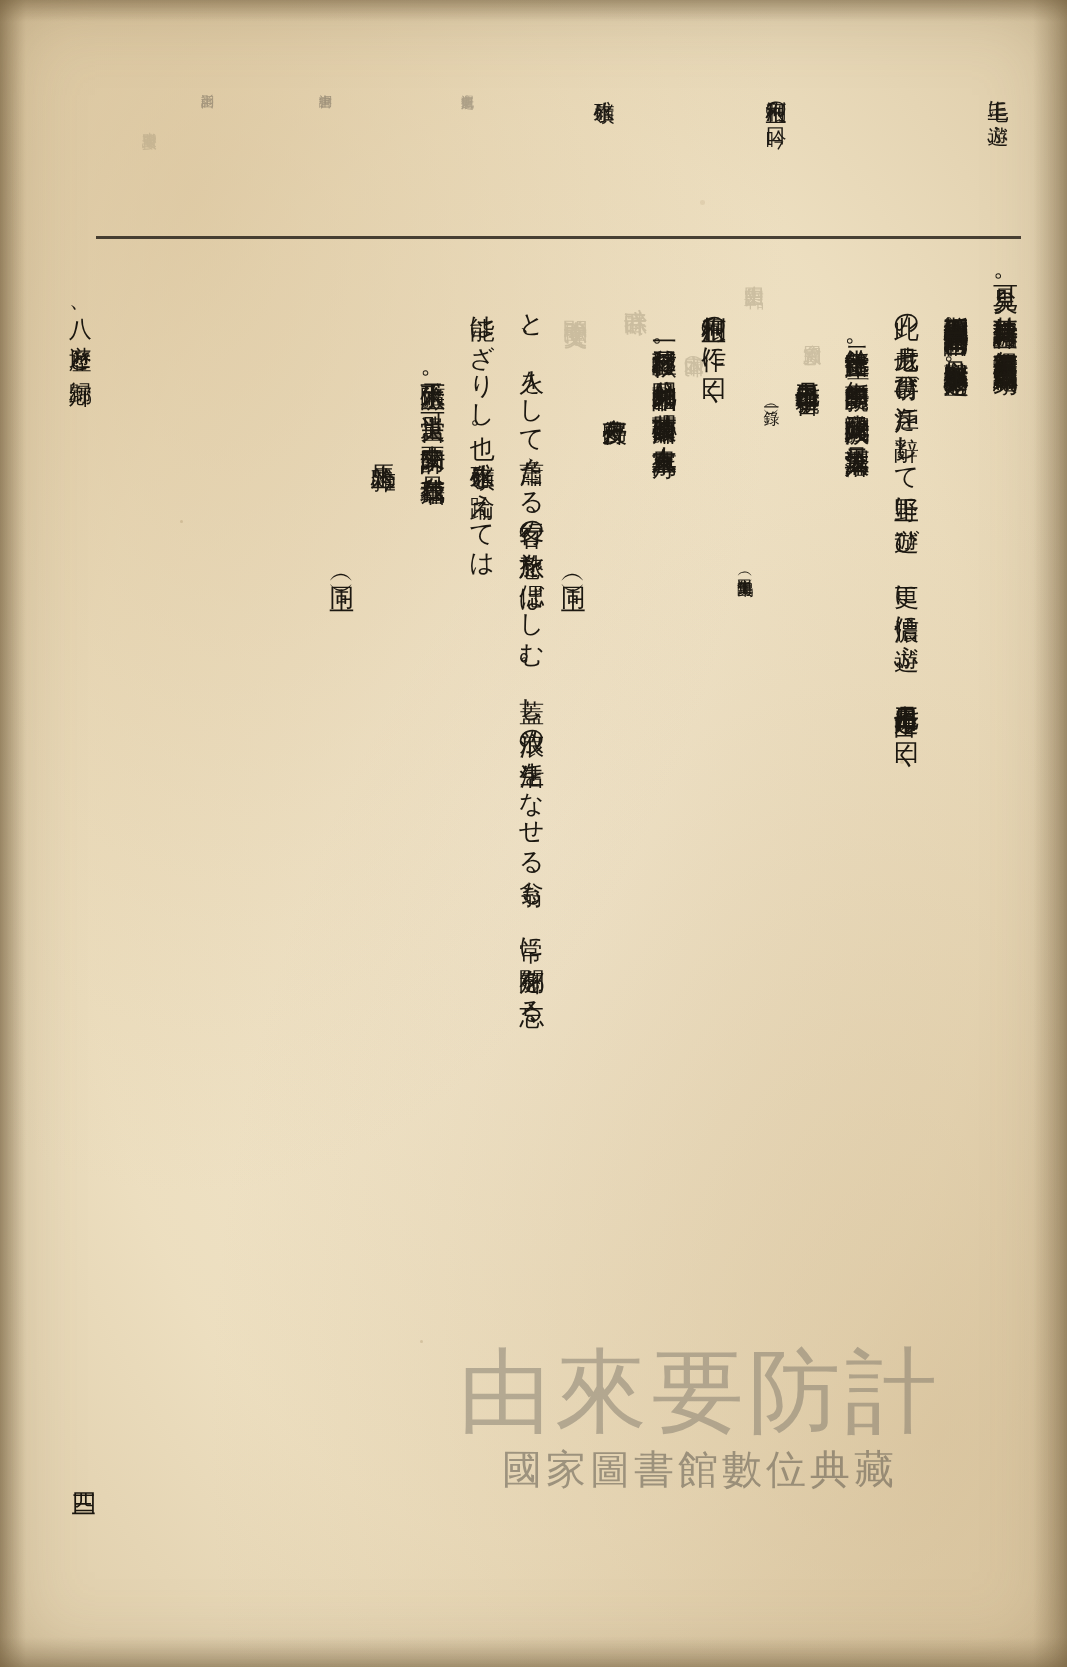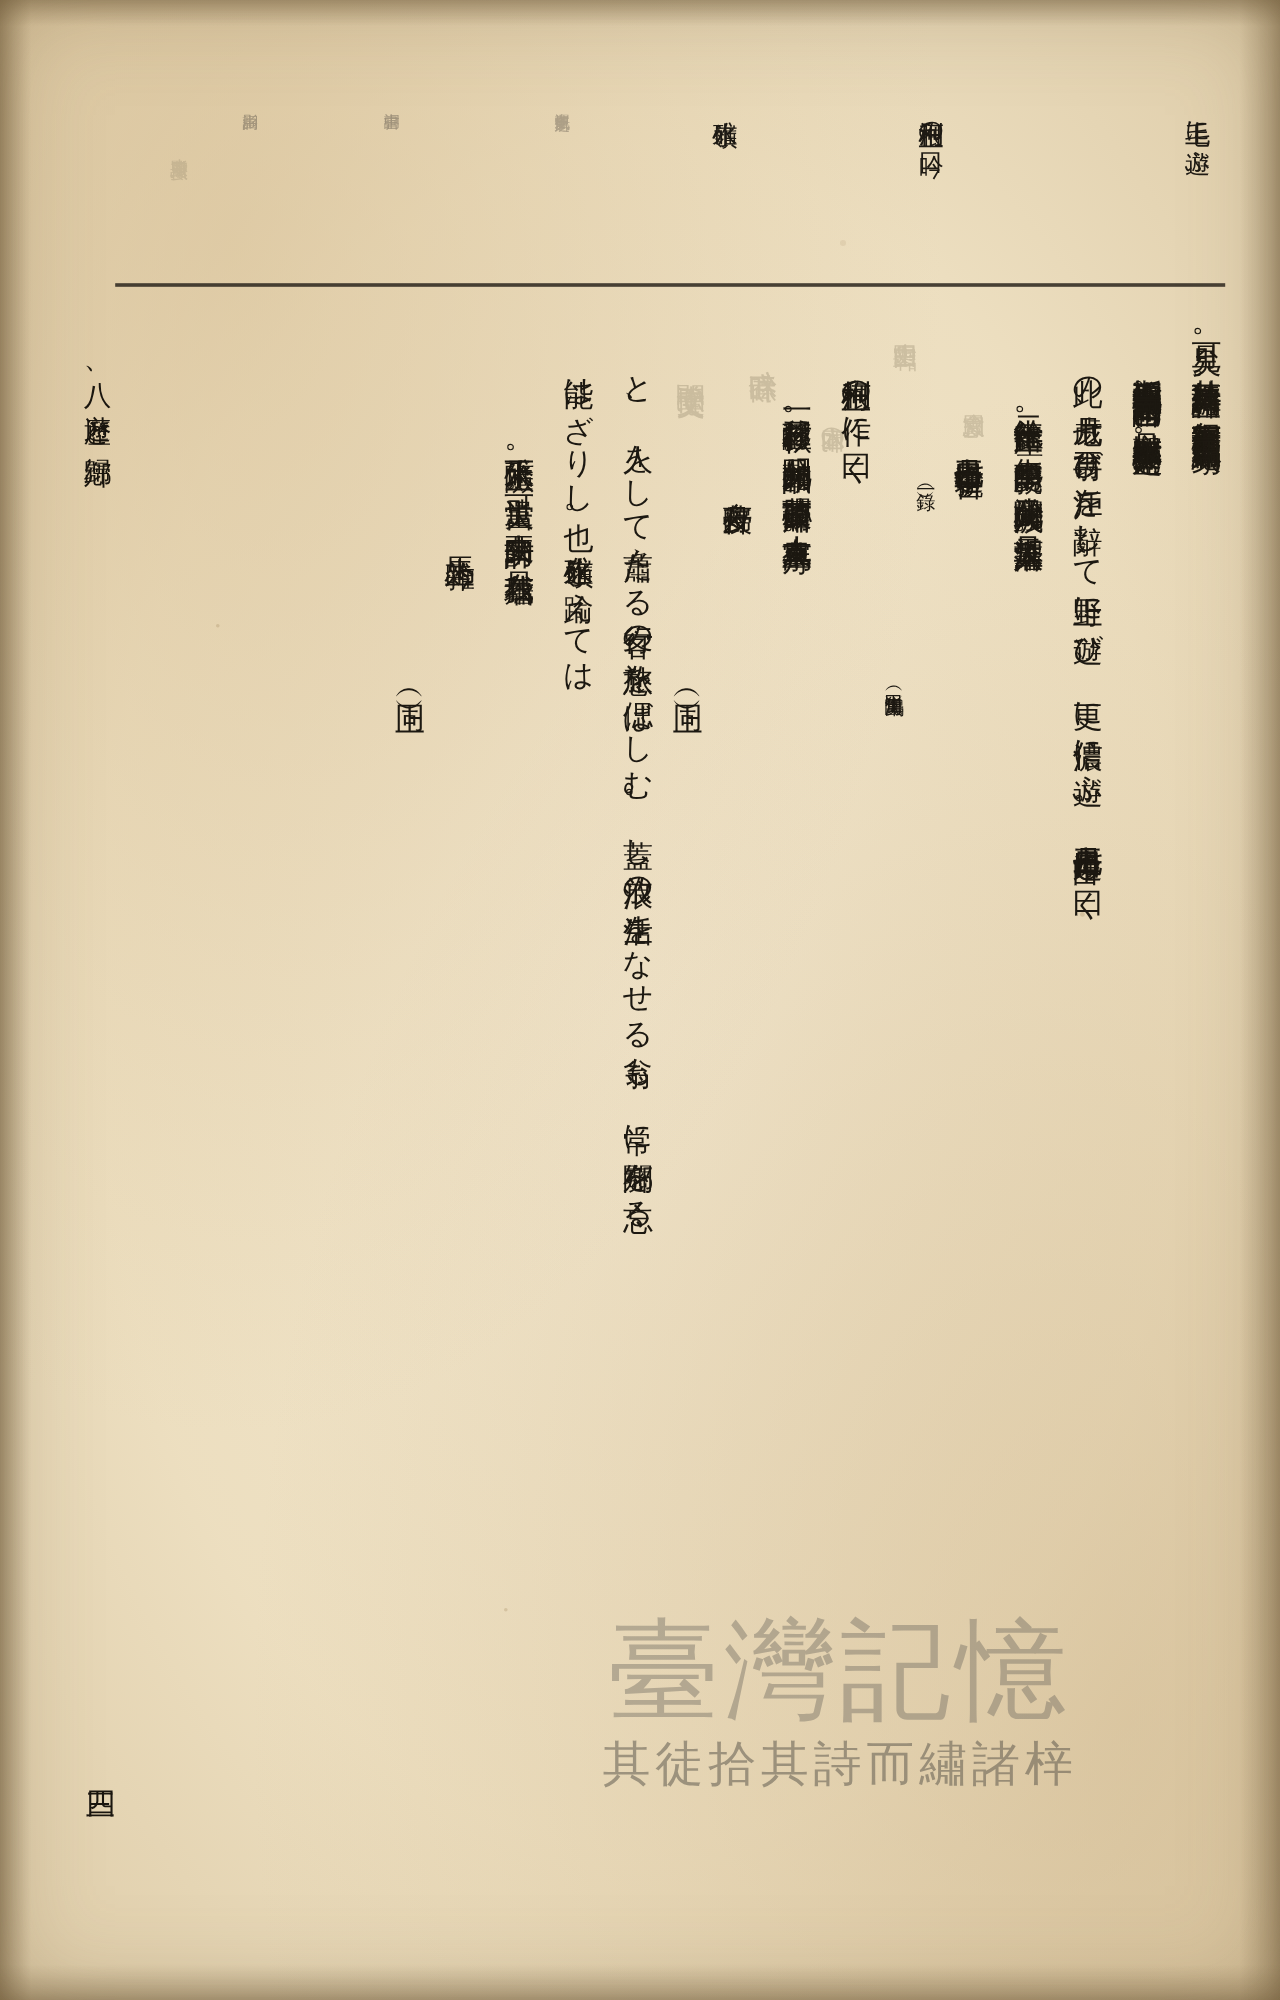--- a/index.html
+++ b/index.html
@@ -241,22 +241,22 @@
     <div class="col vtext indent-1">ゝ能はざりし也。碓氷嶺を踰えては</div>
     <div class="col vtext indent-3">碓氷天下險。可ゝ遣一夫當。由來要防計。只在我蕭墻。</div>
     <div class="col vtext indent-5 tight">馬上雜吟</div>
     <div class="col vtext indent-8 tight">（同上）</div>
   </div>
 
   <div class="footer-title vtext">八、遊歷と歸鄕</div>
   <div class="footer-pageno vtext">四三</div>
 
   <div class="watermark">
-    <div class="wm-cjk">臺灣記憶</div>
-    <div class="wm-sub">其徒拾其詩而繡諸梓</div>
+    <div class="wm-cjk">由來要防計</div>
+    <div class="wm-sub">國家圖書館數位典藏</div>
   </div>
 
   <div class="speck" style="left:180px;top:520px;width:3px;height:3px;"></div>
   <div class="speck" style="left:900px;top:760px;width:4px;height:4px;"></div>
   <div class="speck" style="left:420px;top:1340px;width:3px;height:3px;"></div>
   <div class="speck" style="left:700px;top:200px;width:5px;height:5px;opacity:.5;"></div>
 
   <div class="edge-left"></div>
   <div class="edge-right"></div>
   <div class="edge-top"></div>

